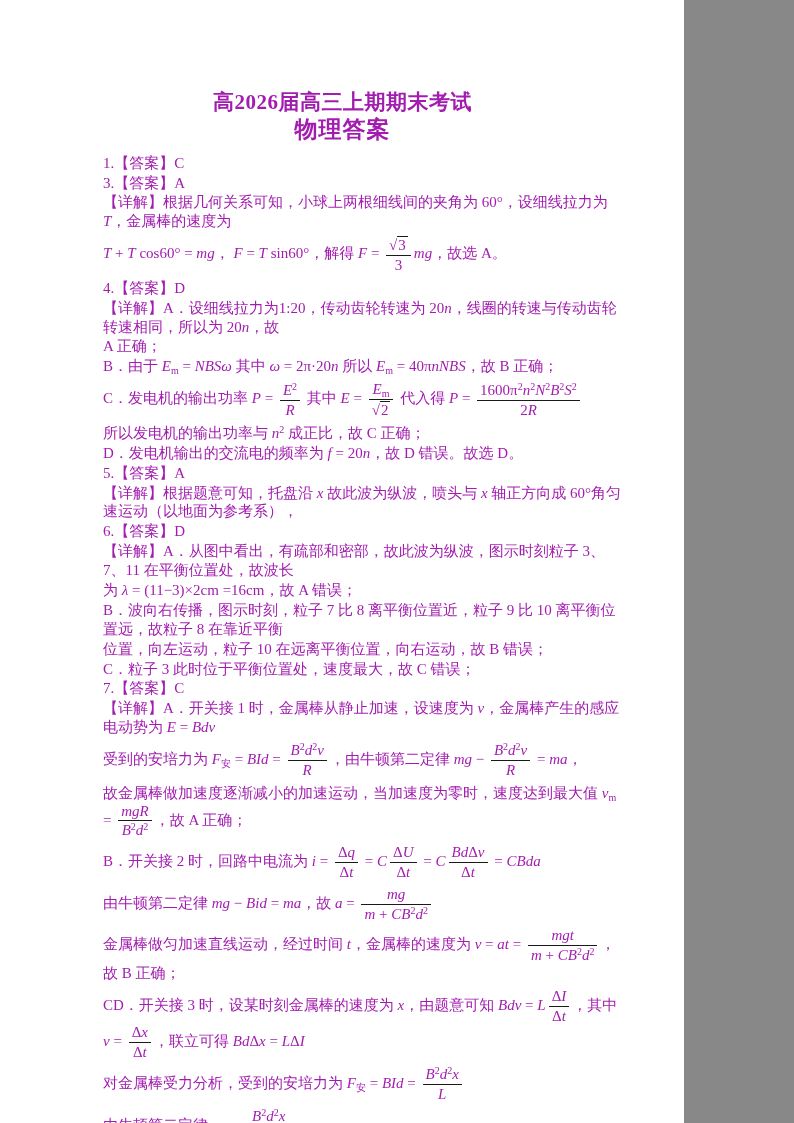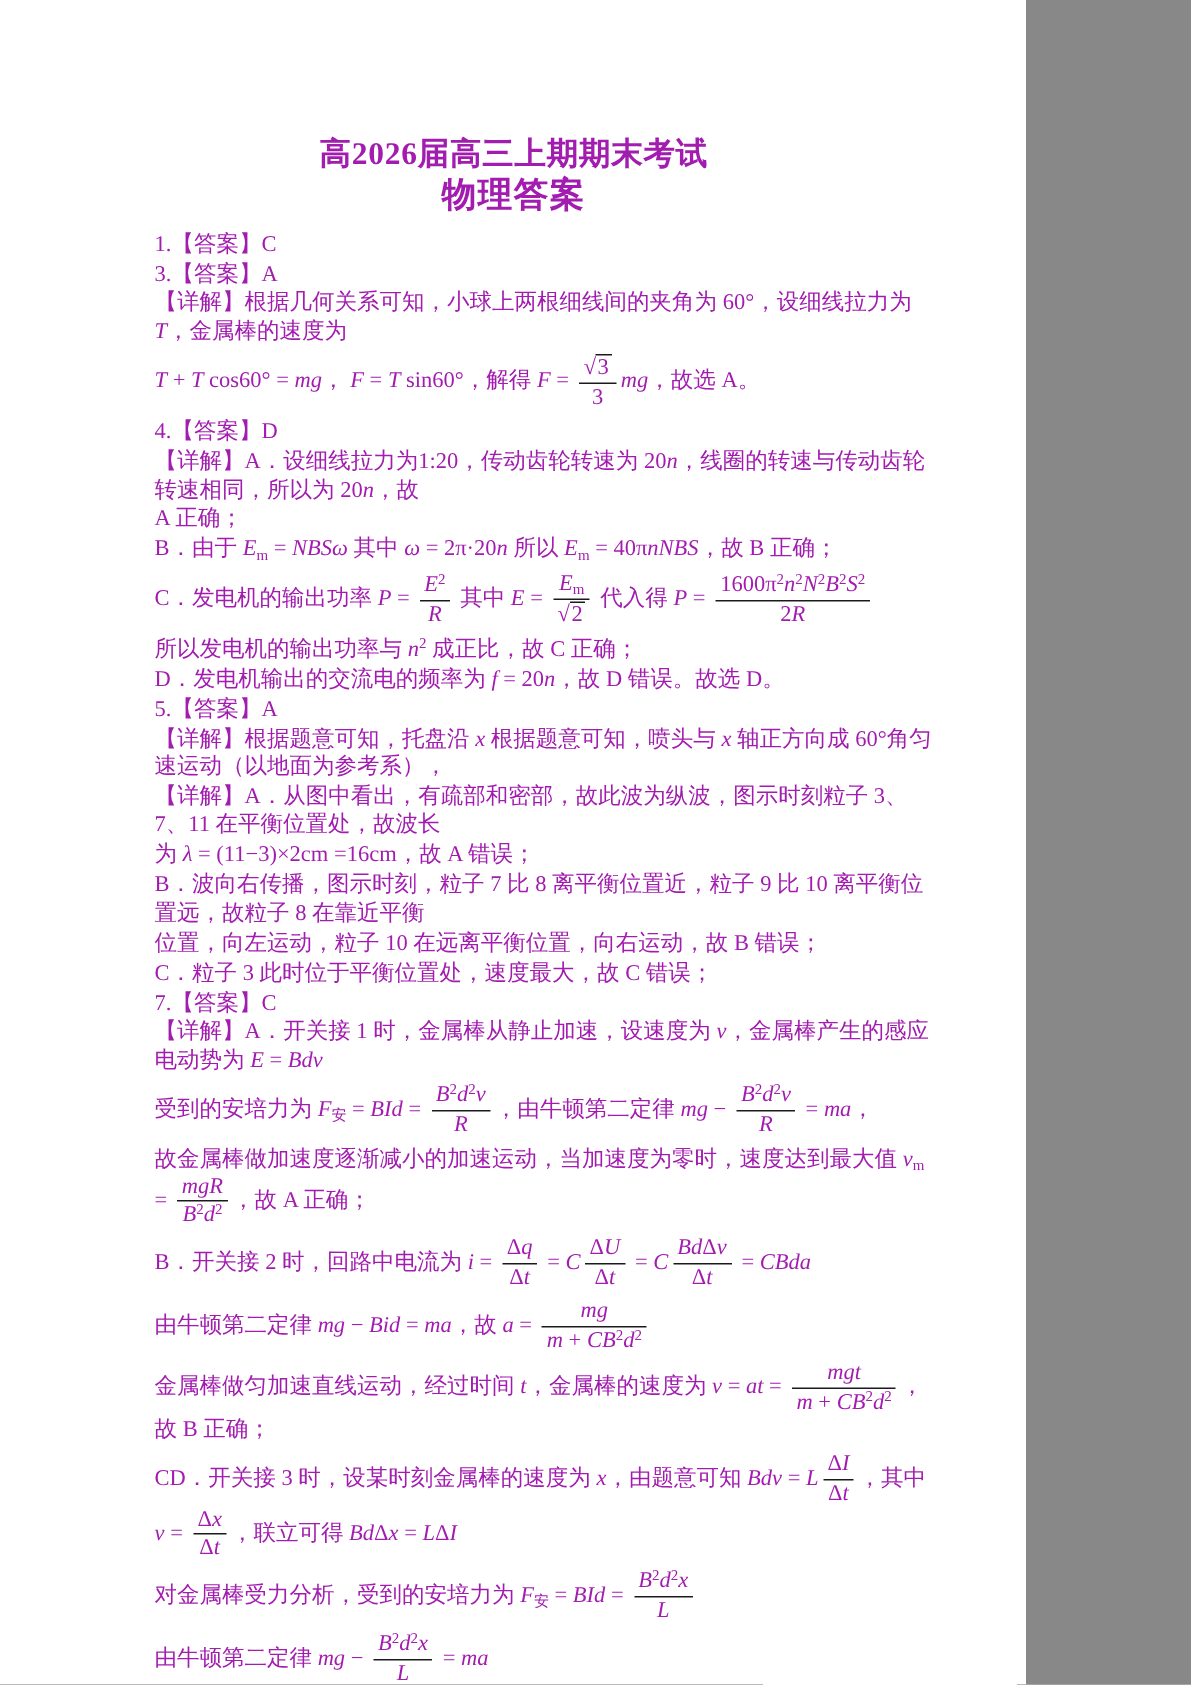--- a/index.html
+++ b/index.html
@@ -50,21 +50,22 @@
       <p class="line"><span class="cn">【详解】根据几何关系可知，小球上两根细线间的夹角为 </span><span class="rm">60°</span><span class="cn">，设细线拉力为 </span><span class="it">T</span><span class="cn">，金属棒的速度为</span></p>
       <p class="line tall"><span class="it">T</span><span class="rm"> + </span><span class="it">T</span><span class="rm"> cos60° = </span><span class="it">mg</span><span class="cn">， </span><span class="it">F</span><span class="rm"> = </span><span class="it">T</span><span class="rm"> sin60°</span><span class="cn">，解得 </span><span class="it">F</span><span class="rm"> = </span><span class="frac"><span class="num"><span class="sqrt"><span class="rq">√</span><span class="rc"><span class="rm">3</span></span></span></span><span class="den"><span class="rm">3</span></span></span><span class="it">mg</span><span class="cn">，故选 A。</span></p>
       <p class="line"><span class="cn">4.【答案】</span><span class="rm">D</span></p>
       <p class="line"><span class="cn">【详解】A．设细线拉力为</span><span class="rm">1:20</span><span class="cn">，传动齿轮转速为 </span><span class="rm">20</span><span class="it">n</span><span class="cn">，线圈的转速与传动齿轮转速相同，所以为 </span><span class="rm">20</span><span class="it">n</span><span class="cn">，故</span></p>
       <p class="line"><span class="cn">A 正确；</span></p>
       <p class="line"><span class="cn">B．由于 </span><span class="it">E</span><span class="sub rm">m</span><span class="rm"> = </span><span class="it">NBSω</span><span class="cn"> 其中 </span><span class="it">ω</span><span class="rm"> = 2π·20</span><span class="it">n</span><span class="cn"> 所以 </span><span class="it">E</span><span class="sub rm">m</span><span class="rm"> = 40π</span><span class="it">nNBS</span><span class="cn">，故 B 正确；</span></p>
       <p class="line tall"><span class="cn">C．发电机的输出功率 </span><span class="it">P</span><span class="rm"> = </span><span class="frac"><span class="num"><span class="it">E</span><span class="sup rm">2</span></span><span class="den"><span class="it">R</span></span></span><span class="cn"> 其中 </span><span class="it">E</span><span class="rm"> = </span><span class="frac"><span class="num"><span class="it">E</span><span class="sub rm">m</span></span><span class="den"><span class="sqrt"><span class="rq">√</span><span class="rc"><span class="rm">2</span></span></span></span></span><span class="cn"> 代入得 </span><span class="it">P</span><span class="rm"> = </span><span class="frac"><span class="num"><span class="rm">1600π</span><span class="sup rm">2</span><span class="it">n</span><span class="sup rm">2</span><span class="it">N</span><span class="sup rm">2</span><span class="it">B</span><span class="sup rm">2</span><span class="it">S</span><span class="sup rm">2</span></span><span class="den"><span class="rm">2</span><span class="it">R</span></span></span></p>
       <p class="line"><span class="cn">所以发电机的输出功率与 </span><span class="it">n</span><span class="sup rm">2</span><span class="cn"> 成正比，故 C 正确；</span></p>
       <p class="line"><span class="cn">D．发电机输出的交流电的频率为 </span><span class="it">f</span><span class="rm"> = 20</span><span class="it">n</span><span class="cn">，故 D 错误。故选 D。</span></p>
       <p class="line"><span class="cn">5.【答案】</span><span class="rm">A</span></p>
-      <p class="line"><span class="cn">【详解】根据题意可知，托盘沿 </span><span class="it">x</span><span class="cn"> 根据题意可知，喷头与 </span><span class="it">x</span><span class="cn"> 轴正方向成 </span><span class="rm">60°</span><span class="cn">角匀速运动（以地面为参考系），</span></p>
+      <p class="line"><span class="cn">【详解】根据题意可知，托盘沿 </span><span class="it">x</span><span class="cn"> 故此波为纵波，喷头与 </span><span class="it">x</span><span class="cn"> 轴正方向成 </span><span class="rm">60°</span><span class="cn">角匀速运动（以地面为参考系），</span></p>
+      <p class="line"><span class="cn">6.【答案】</span><span class="rm">D</span></p>
       <p class="line"><span class="cn">【详解】A．从图中看出，有疏部和密部，故此波为纵波，图示时刻粒子 3、7、11 在平衡位置处，故波长</span></p>
       <p class="line"><span class="cn">为 </span><span class="it">λ</span><span class="rm"> = (11−3)×2cm =16cm</span><span class="cn">，故 A 错误；</span></p>
       <p class="line"><span class="cn">B．波向右传播，图示时刻，粒子 7 比 8 离平衡位置近，粒子 9 比 10 离平衡位置远，故粒子 8 在靠近平衡</span></p>
       <p class="line"><span class="cn">位置，向左运动，粒子 10 在远离平衡位置，向右运动，故 B 错误；</span></p>
       <p class="line"><span class="cn">C．粒子 3 此时位于平衡位置处，速度最大，故 C 错误；</span></p>
       <p class="line"><span class="cn">7.【答案】</span><span class="rm">C</span></p>
       <p class="line"><span class="cn">【详解】A．开关接 1 时，金属棒从静止加速，设速度为 </span><span class="it">v</span><span class="cn">，金属棒产生的感应电动势为 </span><span class="it">E</span><span class="rm"> = </span><span class="it">Bdv</span></p>
       <p class="line tall"><span class="cn">受到的安培力为 </span><span class="it">F</span><span class="sub rm">安</span><span class="rm"> = </span><span class="it">BId</span><span class="rm"> = </span><span class="frac"><span class="num"><span class="it">B</span><span class="sup rm">2</span><span class="it">d</span><span class="sup rm">2</span><span class="it">v</span></span><span class="den"><span class="it">R</span></span></span><span class="cn">，由牛顿第二定律 </span><span class="it">mg</span><span class="rm"> − </span><span class="frac"><span class="num"><span class="it">B</span><span class="sup rm">2</span><span class="it">d</span><span class="sup rm">2</span><span class="it">v</span></span><span class="den"><span class="it">R</span></span></span><span class="rm"> = </span><span class="it">ma</span><span class="cn">，</span></p>
       <p class="line tall"><span class="cn">故金属棒做加速度逐渐减小的加速运动，当加速度为零时，速度达到最大值 </span><span class="it">v</span><span class="sub rm">m</span><span class="rm"> = </span><span class="frac"><span class="num"><span class="it">mgR</span></span><span class="den"><span class="it">B</span><span class="sup rm">2</span><span class="it">d</span><span class="sup rm">2</span></span></span><span class="cn">，故 A 正确；</span></p>
       <p class="line tall"><span class="cn">B．开关接 2 时，回路中电流为 </span><span class="it">i</span><span class="rm"> = </span><span class="frac"><span class="num"><span class="rm">Δ</span><span class="it">q</span></span><span class="den"><span class="rm">Δ</span><span class="it">t</span></span></span><span class="rm"> = </span><span class="it">C</span><span class="frac"><span class="num"><span class="rm">Δ</span><span class="it">U</span></span><span class="den"><span class="rm">Δ</span><span class="it">t</span></span></span><span class="rm"> = </span><span class="it">C</span><span class="frac"><span class="num"><span class="it">Bd</span><span class="rm">Δ</span><span class="it">v</span></span><span class="den"><span class="rm">Δ</span><span class="it">t</span></span></span><span class="rm"> = </span><span class="it">CBda</span></p>

